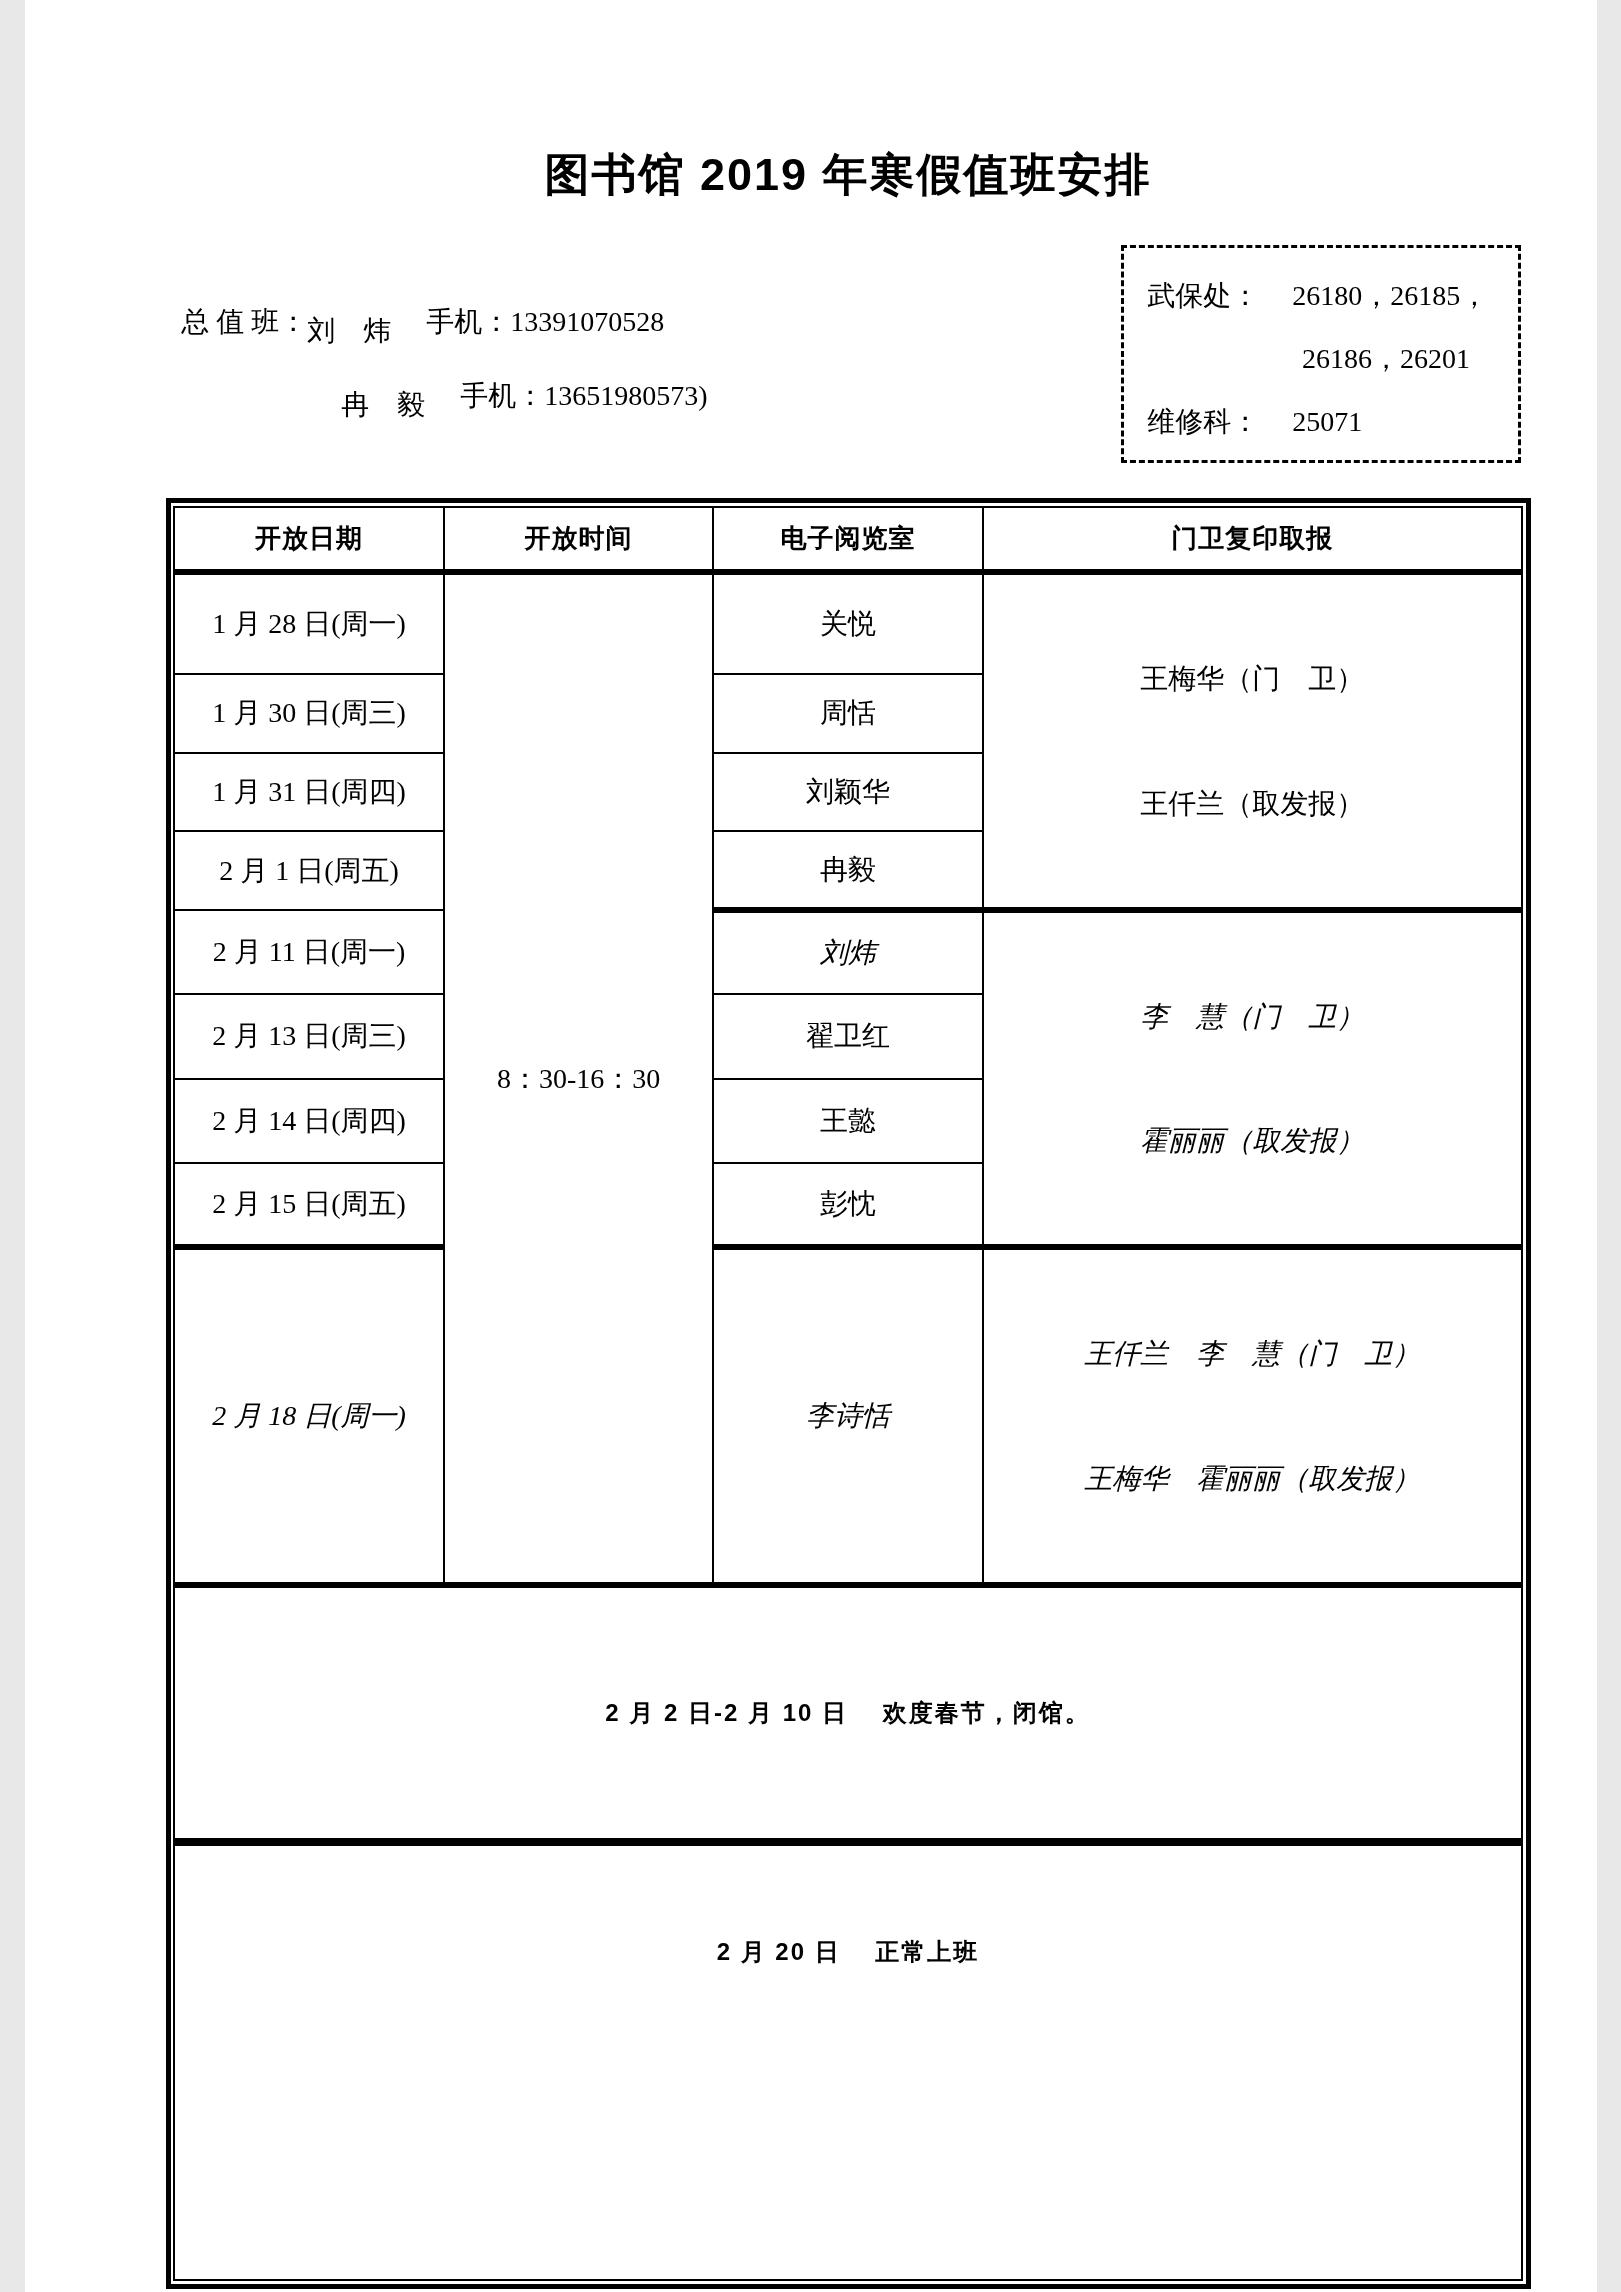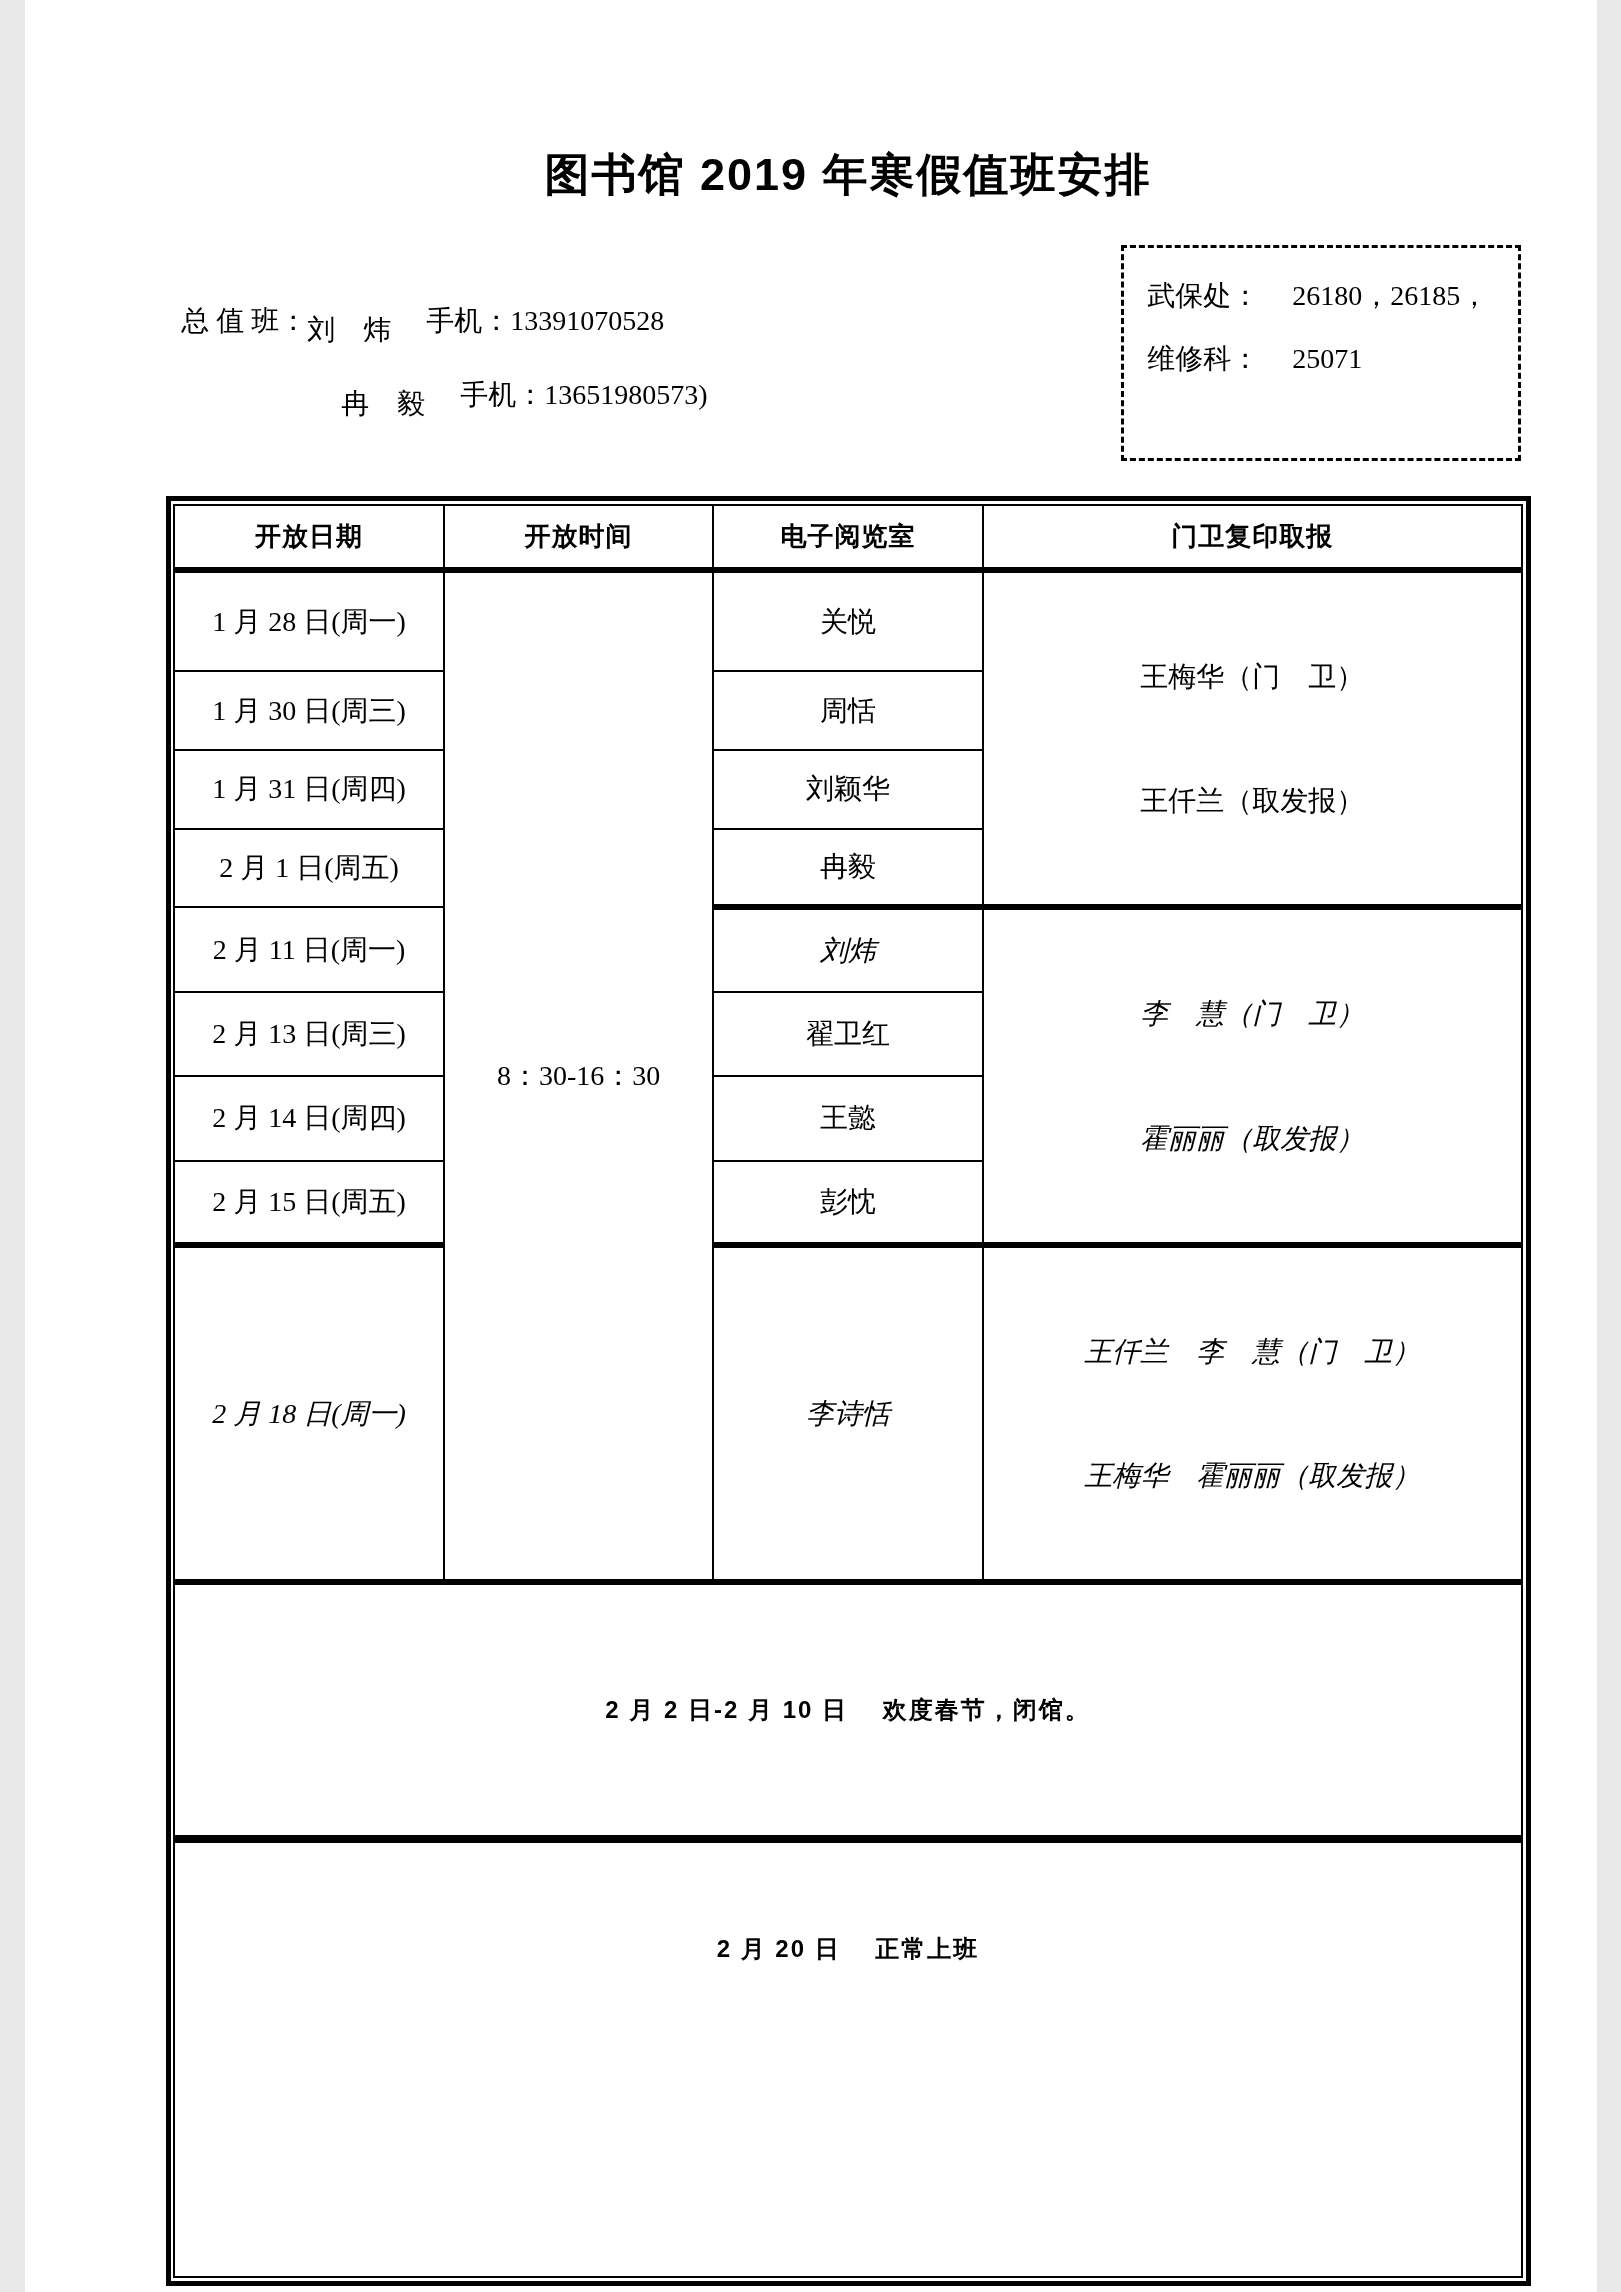--- a/index.html
+++ b/index.html
@@ -72,20 +72,23 @@
           <span>总 值 班：</span><span class="person-name">刘　炜</span><span>手机：</span><span>13391070528</span>
         </div>
         <div class="contact-line">
           <span class="contact-indent"></span><span class="person-name">冉　毅</span><span>手机：</span><span>13651980573)</span>
         </div>
       </div>
 
       <div class="phone-box">
         <div class="pb-line">
           <span class="pb-label">武保处：</span><span>26180，26185，</span>
+        </div>
+        <div class="pb-line">
+          <span class="pb-label"></span><span class="pb-shift">26186，26201</span>
         </div>
         <div class="pb-line">
           <span class="pb-label">维修科：</span><span>25071</span>
         </div>
       </div>
     </div>
 
 
     <div class="table-frame">
       <table class="schedule">

